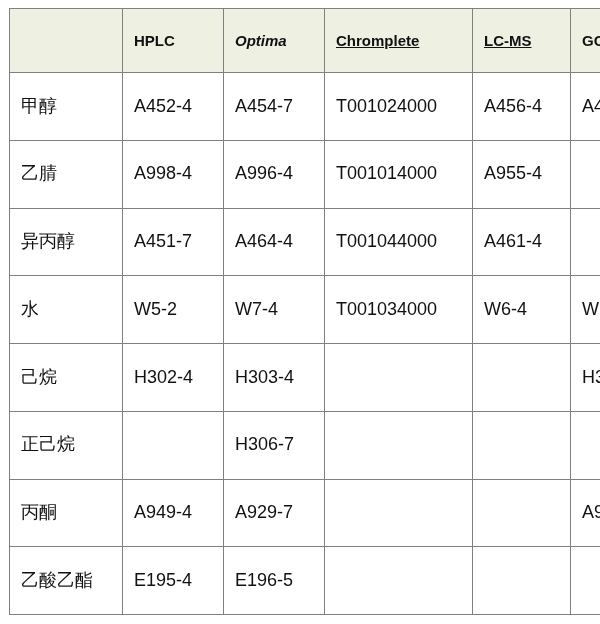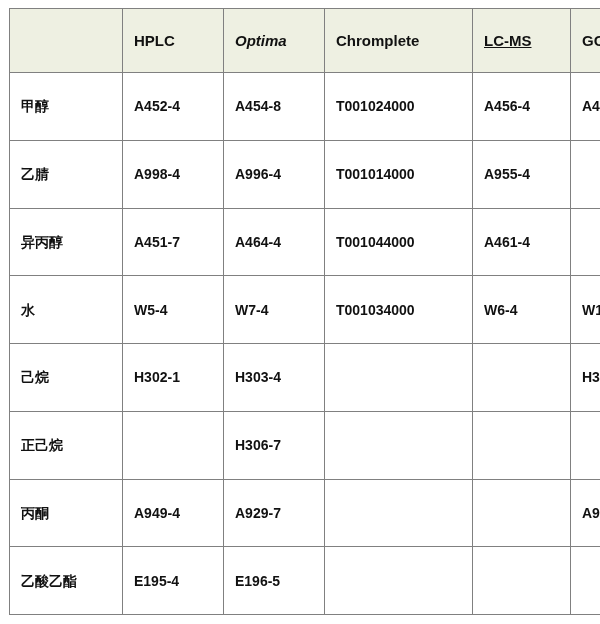--- a/index.html
+++ b/index.html
@@ -27,41 +27,41 @@
     width: 582px;
     height: 607px;
     border: 1px solid #808080;
   }
   table.grid th,
   table.grid td {
     border: 1px solid #808080;
     padding: 0 11px;
     text-align: left;
     vertical-align: middle;
-    font-weight: bold;
-    font-size: 14px;
+    font-weight: normal;
+    font-size: 18px;
     line-height: 1.3;
     color: #111111;
     overflow: hidden;
     white-space: nowrap;
   }
   table.grid thead th {
     background: #eef0e2;
     font-weight: bold;
     font-size: 15px;
     height: 63px;
   }
   table.grid tbody td {
     background: #ffffff;
     height: 64px;
   }
   .col-name   { width: 90px; }
   .col-hplc   { width: 78px; }
   .col-optima { width: 78px; font-style: italic; }
-  .col-chrom  { width: 125px; }
+  .col-chrom  { width: 125px; text-decoration: underline; }
   .col-lcms   { width: 75px; text-decoration: underline; }
   .col-gc     { width: 136px; }
   td.name-cell { font-size: 14.5px; }
 </style>
 </head>
 <body>
 
 <div class="sheet">
   <table class="grid">
     <thead>
@@ -71,21 +71,21 @@
         <th class="col-optima">Optima</th>
         <th class="col-chrom">Chromplete</th>
         <th class="col-lcms">LC-MS</th>
         <th class="col-gc">GC/Headspace</th>
       </tr>
     </thead>
     <tbody>
       <tr>
         <td class="name-cell">甲醇</td>
         <td>A452-4</td>
-        <td>A454-8</td>
+        <td>A454-7</td>
         <td>T001024000</td>
         <td>A456-4</td>
         <td>A457-4</td>
       </tr>
       <tr>
         <td class="name-cell">乙腈</td>
         <td>A998-4</td>
         <td>A996-4</td>
         <td>T001014000</td>
         <td>A955-4</td>
@@ -94,29 +94,29 @@
       <tr>
         <td class="name-cell">异丙醇</td>
         <td>A451-7</td>
         <td>A464-4</td>
         <td>T001044000</td>
         <td>A461-4</td>
         <td></td>
       </tr>
       <tr>
         <td class="name-cell">水</td>
-        <td>W5-4</td>
+        <td>W5-2</td>
         <td>W7-4</td>
         <td>T001034000</td>
         <td>W6-4</td>
         <td>W101</td>
       </tr>
       <tr>
         <td class="name-cell">己烷</td>
-        <td>H302-1</td>
+        <td>H302-4</td>
         <td>H303-4</td>
         <td></td>
         <td></td>
         <td>H307-4</td>
       </tr>
       <tr>
         <td class="name-cell">正己烷</td>
         <td></td>
         <td>H306-7</td>
         <td></td>

